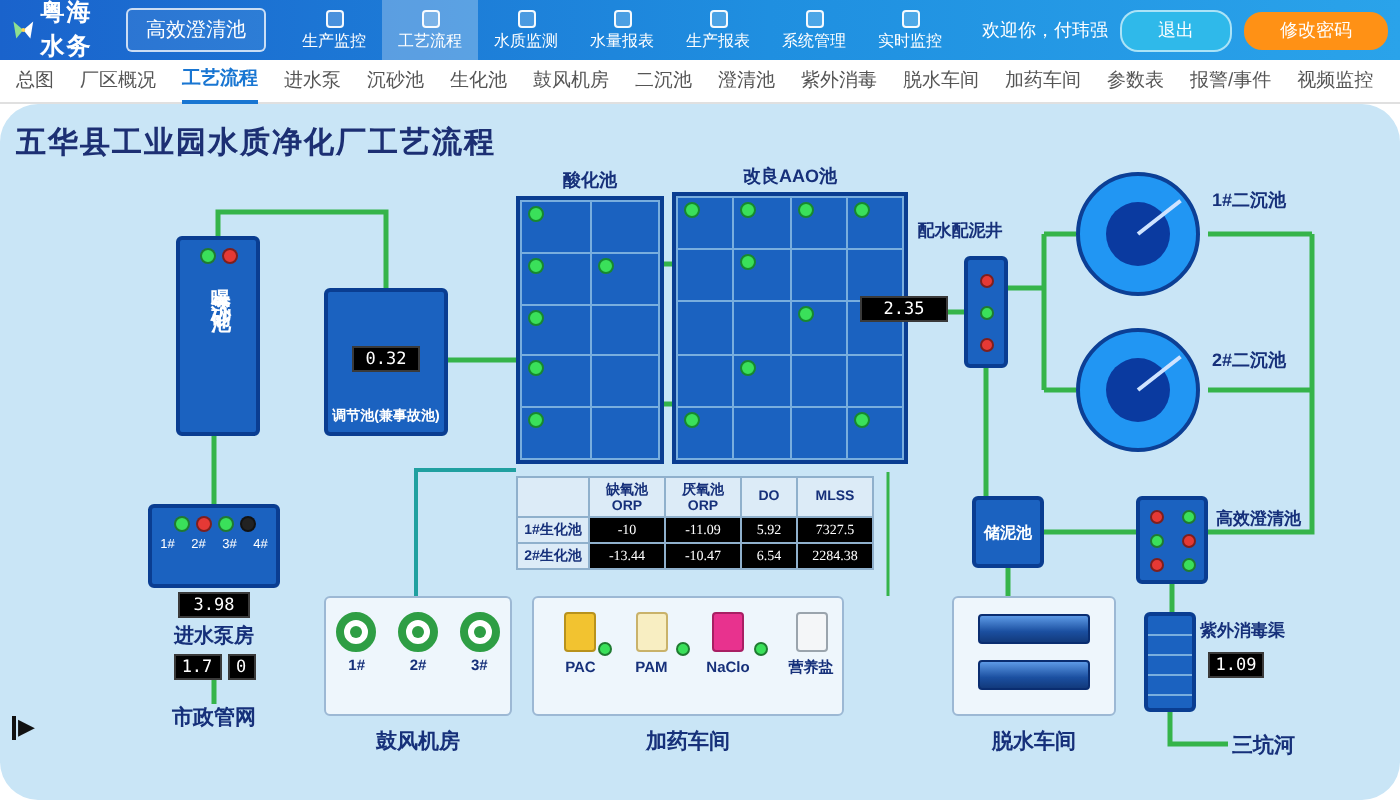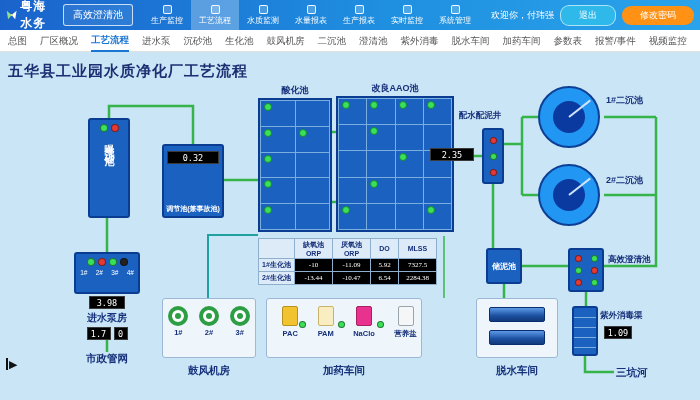--- a/index.html
+++ b/index.html
@@ -29,21 +29,21 @@
   .btn-logout { background:#2fb9ea; border:1px solid rgba(255,255,255,.6); }
   .btn-pwd { background:#ff9115; }
 
   
   .tabbar { height:22px; flex:0 0 22px; background:#fff; display:flex; align-items:center;
     gap:13px; padding:0 8px; border-bottom:1px solid #e0e0e0; }
   .tab { font-size:9.5px; color:#555; cursor:pointer; white-space:nowrap; line-height:20px; }
   .tab.active { color:#1976d2; font-weight:bold; border-bottom:2px solid #1976d2; }
 
   
-  .canvas { position:relative; flex:1; background:#c9e5f6; overflow:hidden; }
+  .canvas { position:relative; flex:1; background:#c9e5f6; overflow:hidden;border-radius:19px; }
   .pipes { position:absolute; left:0; top:0; z-index:1; }
   .canvas > *:not(.pipes) { z-index:2; }
   .title { position:absolute; left:8px; top:10px; font-size:15px; font-weight:800;
     color:#1c2f73; letter-spacing:1px; }
 
   .tank { position:absolute; background:#1b62c0; border:2px solid #0a3d91; border-radius:3px; }
   .dots { display:flex; gap:3px; justify-content:center; padding-top:4px; }
   .dot { display:inline-block; width:8px; height:8px; border-radius:50%; border:1px solid rgba(0,0,0,.45); }
   .dot.g { background:#3ae05a; } .dot.r { background:#e53935; } .dot.k { background:#222; }
   .vlabel { writing-mode:vertical-rl; color:#fff; font-size:10px; font-weight:bold;
@@ -143,25 +143,25 @@
       <div class="mi">
         <span class="mi-icon"></span>
         <span class="mi-label">水量报表</span>
       </div>
       <div class="mi">
         <span class="mi-icon"></span>
         <span class="mi-label">生产报表</span>
       </div>
       <div class="mi">
         <span class="mi-icon"></span>
+        <span class="mi-label">系统管理</span>
+      </div>
+      <div class="mi">
+        <span class="mi-icon"></span>
         <span class="mi-label">实时监控</span>
-      </div>
-      <div class="mi">
-        <span class="mi-icon"></span>
-        <span class="mi-label">系统管理</span>
       </div>
     </nav>
     <div class="spacer"></div>
     <span class="welcome">欢迎你，付玮强</span>
     <button class="btn-logout">退出</button>
     <button class="btn-pwd">修改密码</button>
   </header>
 
   <nav class="tabbar">
     <span class="tab">总图</span>
@@ -233,21 +233,21 @@
       <div class="vbox" style="width:36px">3.98</div>
       <div class="dlabel-inline">进水泵房</div>
       <div class="row-vals">
         <span class="vbox" style="width:24px">1.7</span>
         <span class="vbox" style="width:14px">0</span>
       </div>
     </div>
     <div class="dlabel big" style="left:74px;top:300px;width:66px">市政管网</div>
 
     <div class="tank" style="left:162px;top:92px;width:62px;height:74px">
-      <div class="vbox" style="width:52px;margin:5px auto 0">0.32</div>
+      <div class="vbox" style="width:34px;margin:27px auto 0">0.32</div>
       <div class="tank-label">调节池(兼事故池)</div>
     </div>
 
     <div class="dlabel" style="left:258px;top:32px;width:74px">酸化池</div>
     <div class="gridtank" style="left:258px;top:46px;width:74px;height:134px;grid-template-columns:1fr 1fr">
       <i class="cell d"></i>
         <i class="cell"></i>
       <i class="cell d"></i>
         <i class="cell d"></i>
       <i class="cell d"></i>

